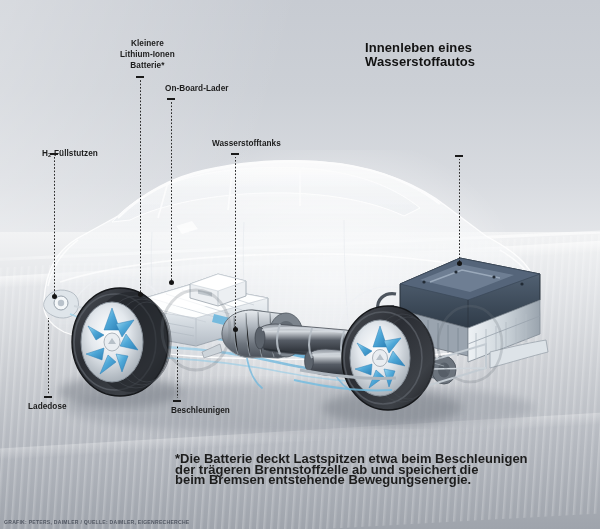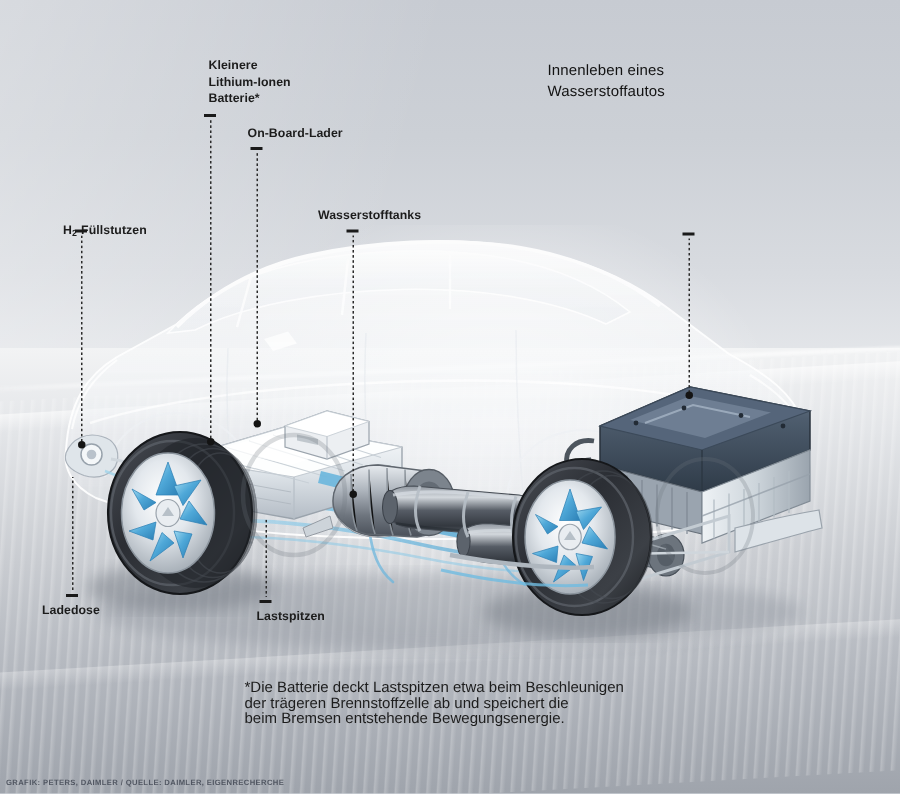--- a/index.html
+++ b/index.html
@@ -77,29 +77,29 @@
     background-size:1px 3.4px;
     background-repeat:repeat-y;
   }
   .dot{
     position:absolute; width:5px; height:5px; border-radius:50%;
     background:#141414;
   }
   
   .title{
     position:absolute;
-    font-size:10px; font-weight:400; color:#121212;
+    font-size:13px; font-weight:700; color:#121212;
     line-height:13.5px; letter-spacing:.1px;
     white-space:pre-line;
   }
   
   .footnote{
     position:absolute;
-    font-size:10px; font-weight:400; color:#1d1d1d;
-    line-height:10.6px; white-space:pre-line;
+    font-size:13px; font-weight:700; color:#1d1d1d;
+    line-height:10.6px; white-space:pre-line;margin-left:12px;
   }
   
   .credit{
     position:absolute;
     font-size:5.1px; font-weight:700; color:#3e4450;
     letter-spacing:.25px;
     opacity:.82;
   }
   .sub{ font-size:.72em; vertical-align:-0.22em; }
 </style>
@@ -455,21 +455,21 @@
   <div class="title" style="left:365px; top:41px;">Innenleben eines
 Wasserstoffautos</div>
 
   <div class="label" style="left:42px; top:137px;">
     <span>H</span><span class="sub">2</span><span>-Füllstutzen</span>
   </div>
   <div class="dash" style="left:50px; top:153px;"></div>
   <div class="leader" style="left:54px; top:157px; height:139px;"></div>
   <div class="dot" style="left:51.5px; top:294px;"></div>
 
-  <div class="label" style="left:139px; top:38px;">Kleinere
+  <div class="label" style="left:120px; top:38px;text-align:center;">Kleinere
 Lithium-Ionen
 Batterie*</div>
   <div class="dash" style="left:136px; top:76px;"></div>
   <div class="leader" style="left:140px; top:80px; height:214px;"></div>
   <div class="dot" style="left:137.5px; top:292px;"></div>
 
   <div class="label" style="left:165px; top:83px;">On-Board-Lader</div>
   <div class="dash" style="left:167px; top:98px;"></div>
   <div class="leader" style="left:171px; top:102px; height:180px;"></div>
   <div class="dot" style="left:168.5px; top:280px;"></div>
@@ -482,21 +482,21 @@
   <div class="dash" style="left:455px; top:155px;"></div>
   <div class="leader" style="left:459px; top:159px; height:104px;"></div>
   <div class="dot" style="left:456.5px; top:261px;"></div>
 
   <div class="leader" style="left:48px; top:318px; height:76px;"></div>
   <div class="dash" style="left:44px; top:396px;"></div>
   <div class="label" style="left:28px; top:401px;">Ladedose</div>
 
   <div class="leader" style="left:177px; top:346px; height:52px;"></div>
   <div class="dash" style="left:173px; top:400px;"></div>
-  <div class="label" style="left:171px; top:405px;">Lastspitzen</div>
+  <div class="label" style="left:171px; top:405px;">Beschleunigen</div>
 
   <div class="footnote" style="left:163px; top:454px;">*Die Batterie deckt Lastspitzen etwa beim Beschleunigen
  der trägeren Brennstoffzelle ab und speichert die
  beim Bremsen entstehende Bewegungsenergie.</div>
 
   <div class="credit" style="left:4px; top:519px;">GRAFIK: PETERS, DAIMLER / QUELLE: DAIMLER, EIGENRECHERCHE</div>
 
 </div>
 
 </body></html>

